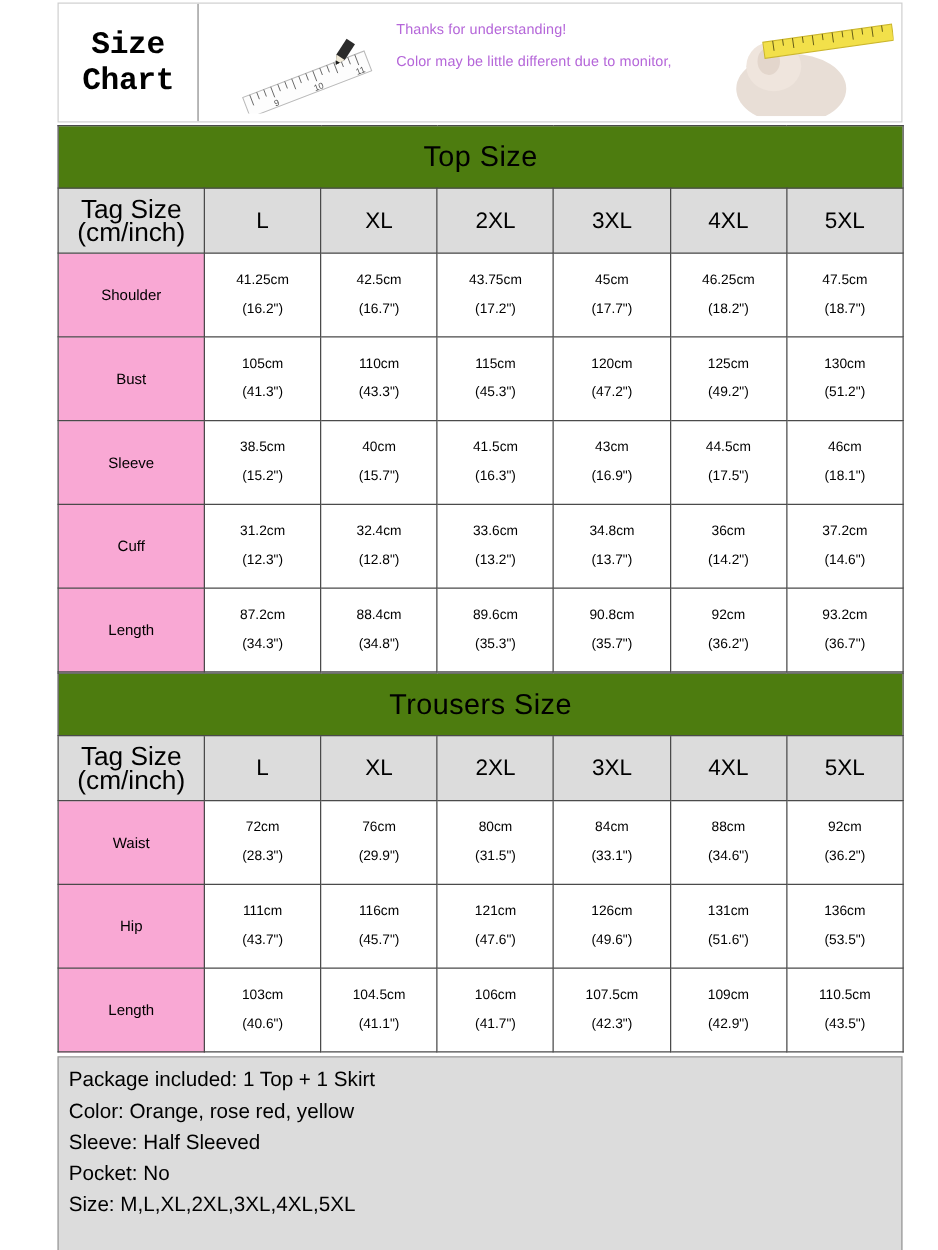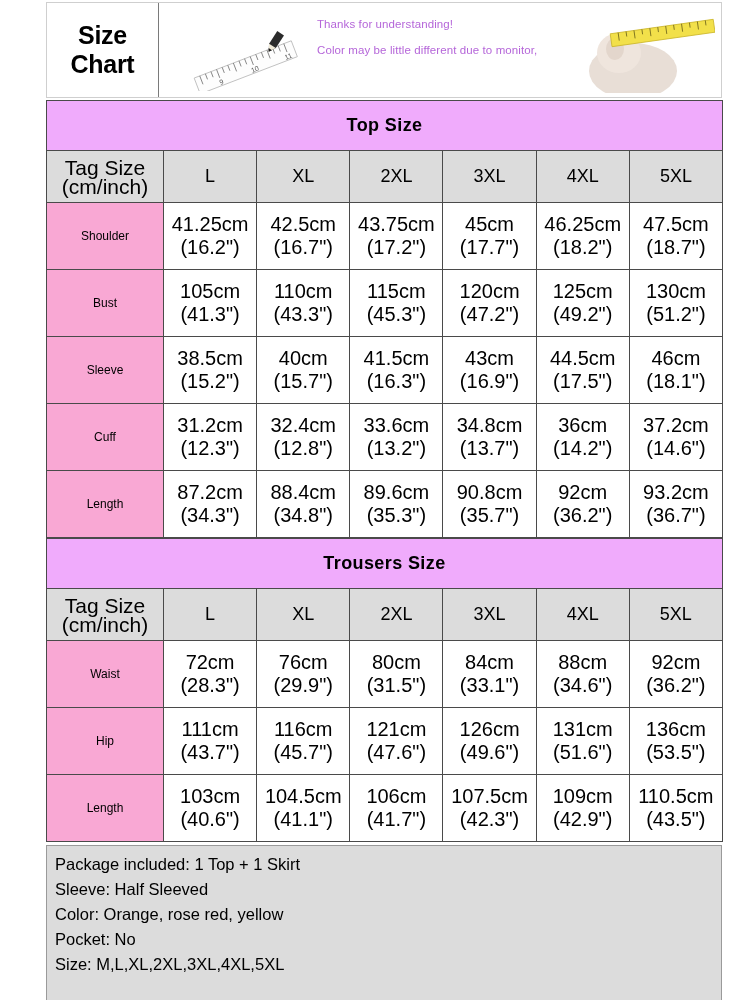--- a/index.html
+++ b/index.html
@@ -41,20 +41,21 @@
     justify-content: center;
     border-right: 1px solid #7a7a7a;
     background: #ffffff;
   }
   .banner-title span {
     font-size: 25px;
     font-weight: bold;
     color: #000000;
     line-height: 1.18;
     letter-spacing: -0.3px;
+    font-family: Liberation Mono, monospace;
   }
 
   .banner-art {
     position: relative;
     flex: 1 1 auto;
     background: #ffffff;
     overflow: hidden;
   }
 
   
@@ -106,25 +107,25 @@
     text-align: center;
     vertical-align: middle;
     color: #000000;
   }
 
   col.lbl { width: 117px; }
   col.dat { width: 93.16px; }
 
   
   td.section {
-    background: #f0abfc;
+    background: #4d7c0f;
     height: 50px;
-    font-size: 18px;
+    font-size: 23px;
     letter-spacing: 0.4px;
-    font-weight: bold;
+    font-weight: normal;
   }
 
   
   td.tag {
     background: #dcdcdc;
     height: 52px;
     color: #ee1c1c;
     font-size: 21px;
     line-height: 19px;
     padding: 2px 0;
@@ -138,21 +139,21 @@
   
   td.rowlabel {
     background: #f9a8d4;
     height: 67px;
     font-size: 12px;
   }
   
   td.val {
     background: #ffffff;
     height: 67px;
-    font-size: 20px;
+    font-size: 11px;
     line-height: 23px;
     padding: 0 1px;
   }
   td.val .cm { display: block; }
   td.val .inch { display: block; }
 
   
   .footer {
     position: absolute;
     left: 46px;
@@ -532,19 +533,19 @@
               <span class="inch">(43.5")</span>
             </td>
         </tr>
       </tbody>
     </table>
 
   </div>
 
   <div class="footer">
     <div class="fline">Package included: 1  Top + 1 Skirt</div>
+    <div class="fline">Color: Orange, rose red, yellow</div>
     <div class="fline">Sleeve: Half Sleeved</div>
-    <div class="fline">Color: Orange, rose red, yellow</div>
     <div class="fline">Pocket: No</div>
     <div class="fline">Size: M,L,XL,2XL,3XL,4XL,5XL</div>
   </div>
 
 </div>
 
 </body></html>

